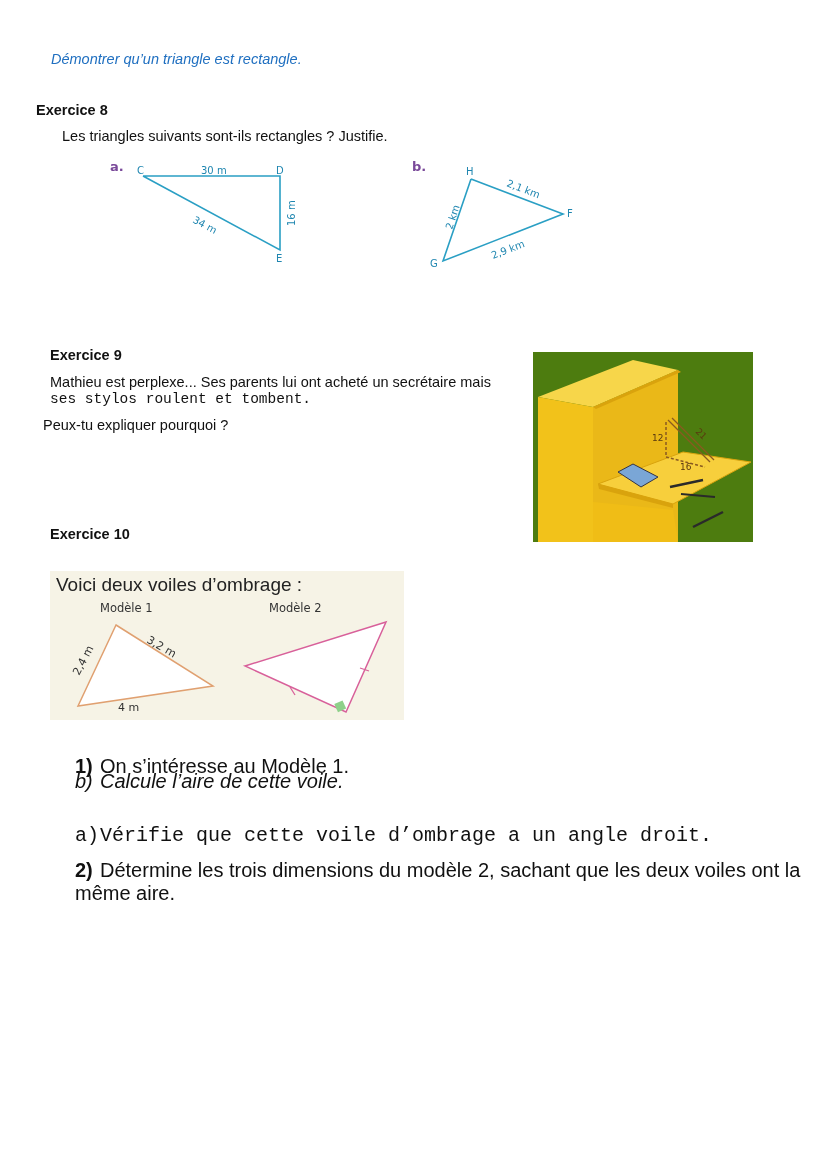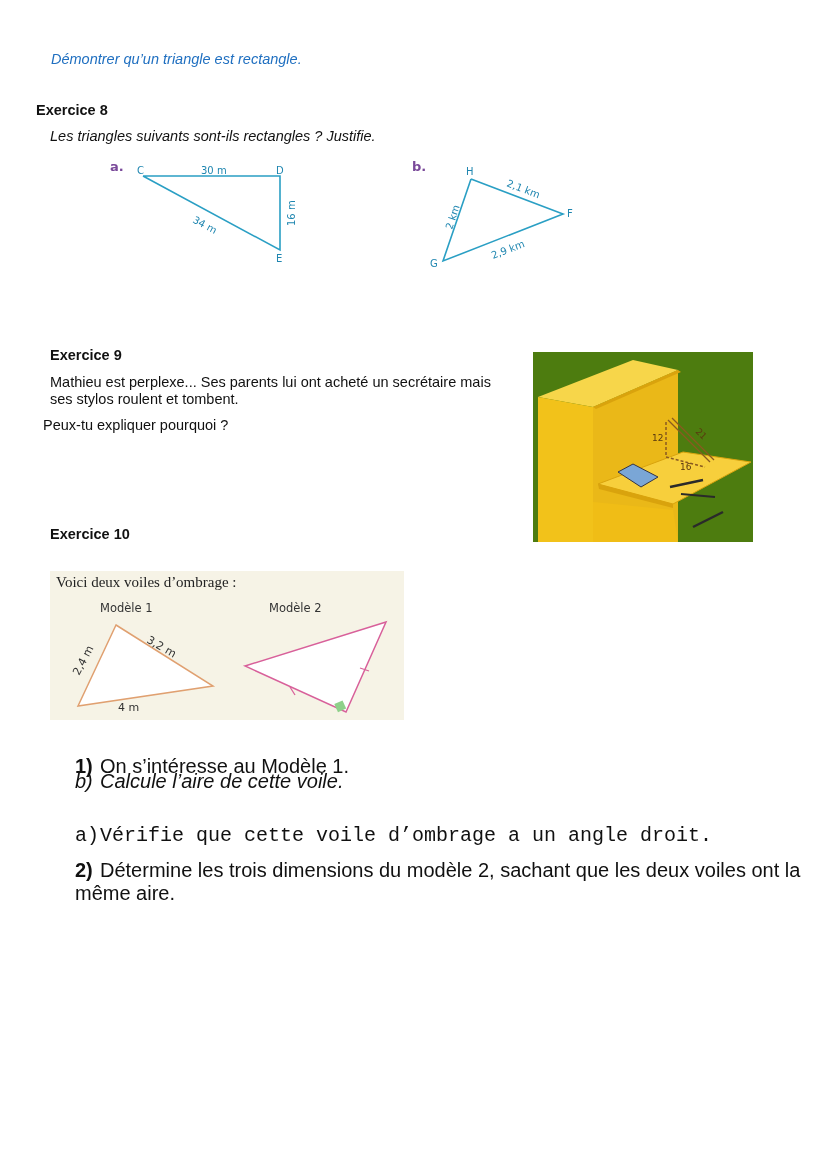--- a/index.html
+++ b/index.html
@@ -3,34 +3,34 @@
   <meta charset="utf-8">
   <style>
     html, body { margin: 0; padding: 0; background: #ffffff; }
     body { width: 828px; height: 1171px; position: relative; overflow: hidden;
            font-family: "Liberation Sans", sans-serif; color: #111; }
     .abs { position: absolute; }
     .title { left: 51px; top: 51px; font-size: 14.5px; font-weight: normal; font-style: italic; color: #1f6fc0; }
     .ex-h { font-size: 14.5px; font-weight: bold; }
     .txt { font-size: 14.5px; line-height: 16px; }
     .fig10 { left: 50px; top: 571px; width: 354px; height: 149px; background: #f6f3e6; }
-    .fig10 .cap { position: absolute; left: 6px; top: 3px; font-family: Liberation Serif, serif; font-size: 15px; color: #222; }
+    .fig10 .cap { position: absolute; left: 6px; top: 3px; font-family: Liberation Sans, sans-serif; font-size: 19px; color: #222; }
     .fig10 .m { position: absolute; top: 30px; font-family: "DejaVu Sans", sans-serif; font-size: 11.5px; color: #333; }
     .q { font-size: 20px; }
     .q .n { display: inline-block; width: 25px; }
     .q .b { font-weight: bold; }
     svg text { font-family: "DejaVu Sans", sans-serif; }
   </style>
 </head>
 <body>
 
 <div class="abs title">Démontrer qu’un triangle est rectangle.</div>
 
 <div class="abs ex-h" style="left:36px; top:102px;">Exercice 8</div>
-<div class="abs txt" style="left:50px; top:128px;font-style:italic;">Les triangles suivants sont-ils rectangles ? Justifie.</div>
+<div class="abs txt" style="left:62px; top:128px;">Les triangles suivants sont-ils rectangles ? Justifie.</div>
 
 <div class="abs" style="left:105px; top:158px; width:200px; height:110px;">
   <svg width="200" height="110" viewBox="0 0 200 110">
     <text x="5" y="13" font-size="13" font-weight="bold" fill="#7a4a9a">a.</text>
     <polyline points="38,18 175,18 175,92 38,18" fill="none" stroke="#2a9fc4" stroke-width="1.6"></polyline>
     <text x="32" y="16" font-size="10" fill="#1f86b0">C</text>
     <text x="171" y="16" font-size="10" fill="#1f86b0">D</text>
     <text x="171" y="104" font-size="10" fill="#1f86b0">E</text>
     <text x="96" y="16" font-size="10" fill="#1f86b0">30 m</text>
     <text x="0" y="0" font-size="10" fill="#1f86b0" transform="translate(190,68) rotate(-90)">16 m</text>
@@ -46,21 +46,21 @@
     <text x="162" y="59" font-size="10" fill="#1f86b0">F</text>
     <text x="25" y="109" font-size="10" fill="#1f86b0">G</text>
     <text x="0" y="0" font-size="10" fill="#1f86b0" transform="translate(101,28) rotate(21)">2,1 km</text>
     <text x="0" y="0" font-size="10" fill="#1f86b0" transform="translate(47,72) rotate(-72)">2 km</text>
     <text x="0" y="0" font-size="10" fill="#1f86b0" transform="translate(88,101) rotate(-21)">2,9 km</text>
   </svg>
 </div>
 
 <div class="abs ex-h" style="left:50px; top:347px;">Exercice 9</div>
 <div class="abs txt" style="left:50px; top:374px;">Mathieu est perplexe... Ses parents lui ont acheté un secrétaire mais</div>
-<div class="abs txt" style="left:50px; top:391px;">ses stylos roulent et tombent.</div>
+<div class="abs txt" style="left:50px; top:391px;font-family:Liberation Mono, monospace;">ses stylos roulent et tombent.</div>
 <div class="abs txt" style="left:43px; top:417px;">Peux-tu expliquer pourquoi ?</div>
 
 <div class="abs" style="left:533px; top:352px; width:220px; height:190px; background:#4d7c0f;">
   <svg width="220" height="190" viewBox="0 0 220 190">
 
     <polygon points="5,45 100,8 145,18 60,55" fill="#f7d64a"></polygon>
 
     <polygon points="5,45 60,55 60,190 5,190" fill="#f2c21a"></polygon>
 
     <polygon points="60,55 145,18 145,190 60,190" fill="#eab818"></polygon>

